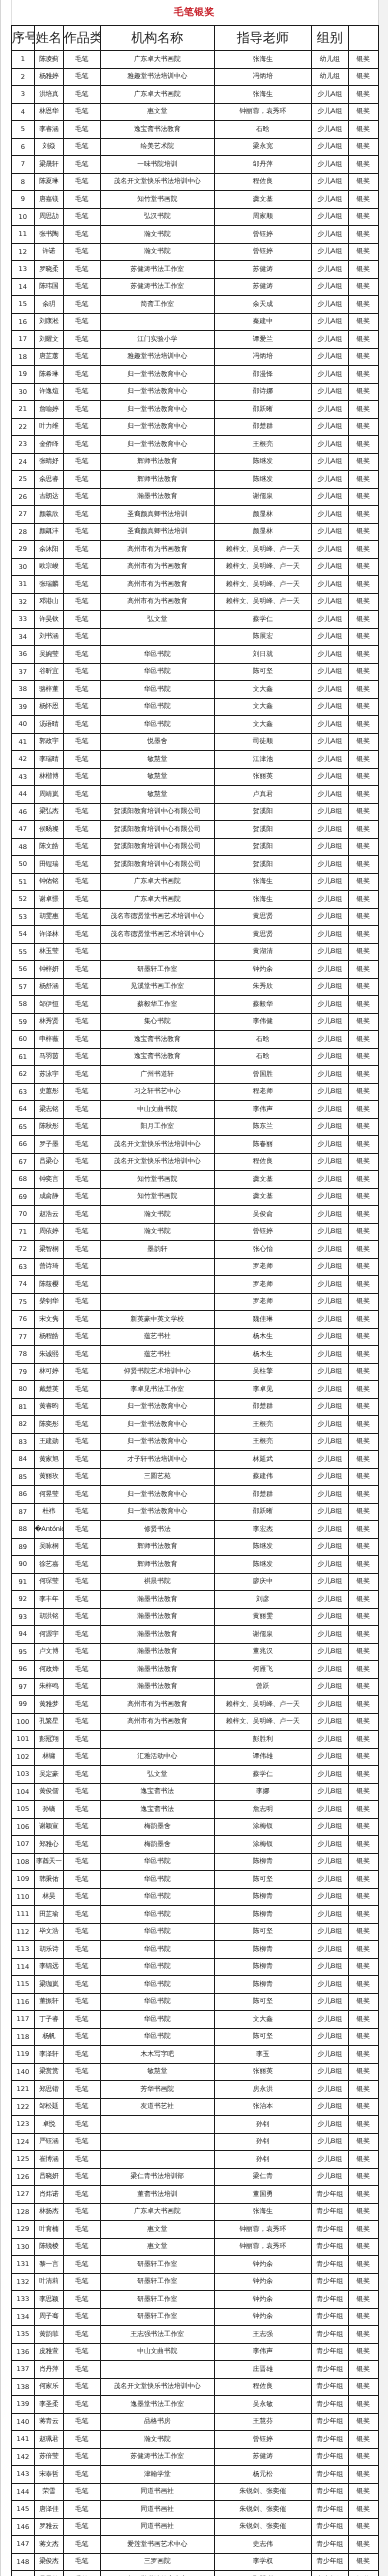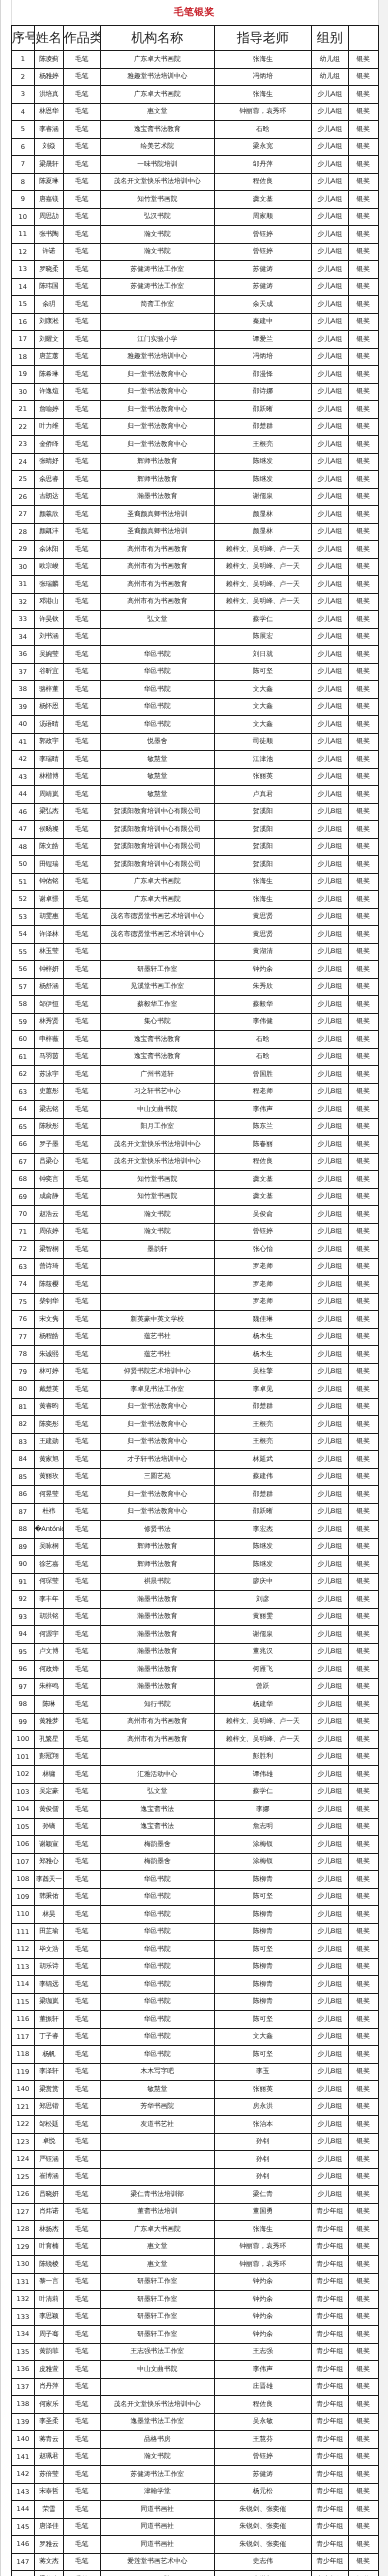--- a/index.html
+++ b/index.html
@@ -892,29 +892,20 @@
       <tr>
         <td>97</td>
         <td class="name">朱梓鸣</td>
         <td>毛笔</td>
         <td>瀚墨书法教育</td>
         <td>曾跃</td>
         <td>少儿B组</td>
         <td>银奖</td>
       </tr>
       <tr>
-        <td>98</td>
-        <td class="name">陈琳</td>
-        <td>毛笔</td>
-        <td>知行书院</td>
-        <td>杨建华</td>
-        <td>少儿B组</td>
-        <td>银奖</td>
-      </tr>
-      <tr>
         <td>99</td>
         <td class="name">黄雅梦</td>
         <td>毛笔</td>
         <td>高州市有为书画教育</td>
         <td>赖梓文、吴明峰、卢一天</td>
         <td>少儿B组</td>
         <td>银奖</td>
       </tr>
       <tr>
         <td>100</td>

